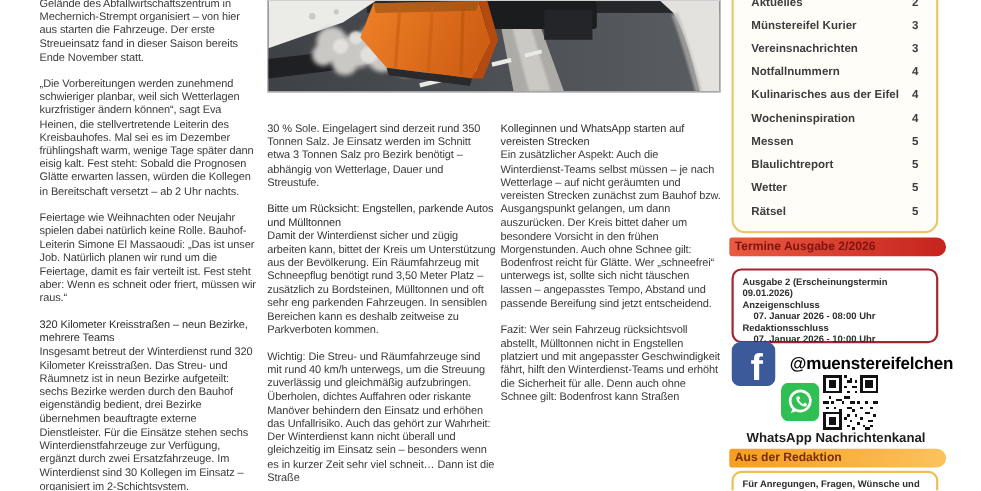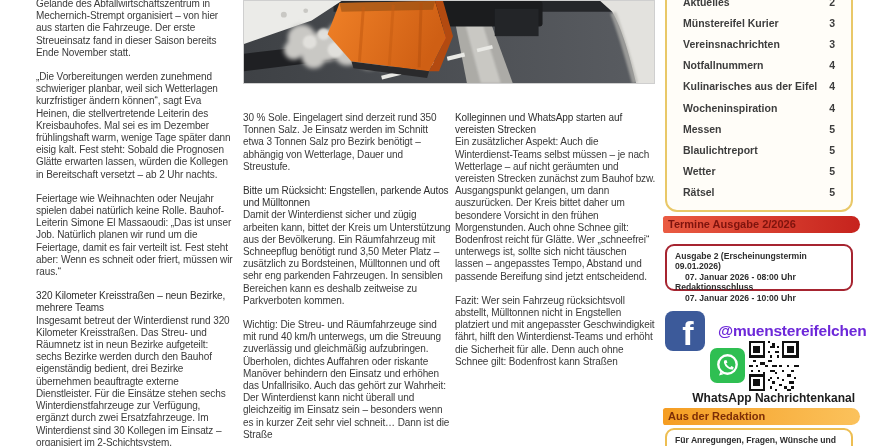--- a/index.html
+++ b/index.html
@@ -24,30 +24,30 @@
   
   .toc-box{position:absolute;left:665px;top:-14px;width:188px;height:226px;box-sizing:border-box;
            border:2px solid #E9C868;border-radius:12px;background:#fffdf8;
            display:flex;flex-direction:column;justify-content:space-between;padding:8px 16px 12px;}
   .toc-row{display:flex;justify-content:space-between;align-items:center;
            font-weight:bold;font-size:10.5px;color:#3d3d3d;cursor:pointer;}
   .hdr{position:absolute;left:663px;width:197px;height:17px;box-sizing:border-box;
        border-radius:3px 10px 10px 3px;font-weight:bold;font-size:11px;line-height:17px;padding-left:5px;}
   .hdr-red{top:216px;background:linear-gradient(90deg,#EA5B42,#C6231D);color:#7E130D;}
   .hdr-orange{top:408px;background:linear-gradient(90deg,#F59D22,#FBC25C);color:#7C2D07;}
-  .termine-box{position:absolute;left:665px;top:244px;width:188px;height:47px;box-sizing:border-box;
+  .termine-box{position:absolute;left:665px;top:244px;width:188px;height:68px;box-sizing:border-box;
                border:2px solid #A62430;border-radius:9px;background:#fff;padding:5px 8px;
                font-size:8.6px;line-height:10.4px;font-weight:bold;color:#2e2e2e;}
   .termine-box .ind{padding-left:10px;}
   .fb-row{position:absolute;left:665px;top:311px;display:flex;align-items:center;gap:13px;}
   .fb-icon{width:40px;height:40px;}
-  .fb-handle{font-size:15.5px;font-weight:bold;color:#6d28d9;letter-spacing:-0.2px;}
+  .fb-handle{font-size:15.5px;font-weight:bold;color:#000000;letter-spacing:-0.2px;}
   .wa-icon{position:absolute;left:710px;top:348px;width:35px;height:35px;}
   .qr{position:absolute;left:748px;top:341px;width:51px;height:50px;}
-  .wa-label{position:absolute;left:665px;top:391px;width:190px;text-align:right;
+  .wa-label{position:absolute;left:665px;top:391px;width:190px;text-align:center;
             font-weight:bold;font-size:12px;color:#1c1c1c;}
   .red-box{position:absolute;left:665px;top:428px;width:188px;height:34px;box-sizing:border-box;
            border:2px solid #EDBE52;border-radius:9px;background:#fff;padding:5px 8px;
            font-size:8.6px;line-height:10.4px;font-weight:bold;color:#2e2e2e;}
 </style>
 </head>
 <body>
 
 <div class="page">
 
@@ -185,20 +185,21 @@
       </div>
       <div class="toc-row">
         <span>Rätsel</span>
         <span>5</span>
       </div>
     </div>
 
     <div class="hdr hdr-red">Termine Ausgabe 2/2026</div>
     <div class="termine-box">
       <div>Ausgabe 2 (Erscheinungstermin 09.01.2026)</div>
+      <div>Anzeigenschluss</div>
       <div class="ind">07. Januar 2026 - 08:00 Uhr</div>
       <div>Redaktionsschluss</div>
       <div class="ind">07. Januar 2026 - 10:00 Uhr</div>
     </div>
 
     <div class="fb-row">
       <svg class="fb-icon" viewBox="0 0 40 40">
         <rect width="40" height="40" rx="8" fill="#3C5A9A"></rect>
         <text x="23" y="34" font-size="34" font-weight="bold" fill="#ffffff" font-family="Liberation Sans, sans-serif" text-anchor="middle">f</text>
       </svg>

